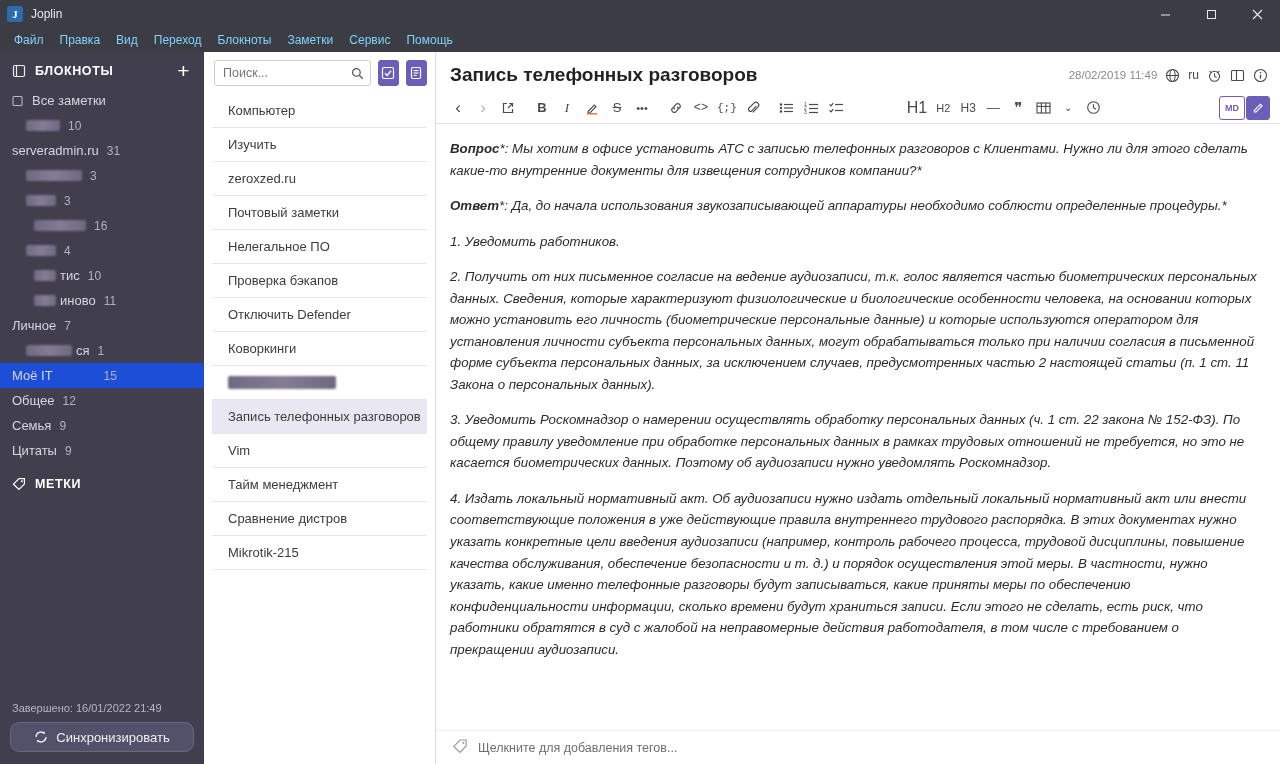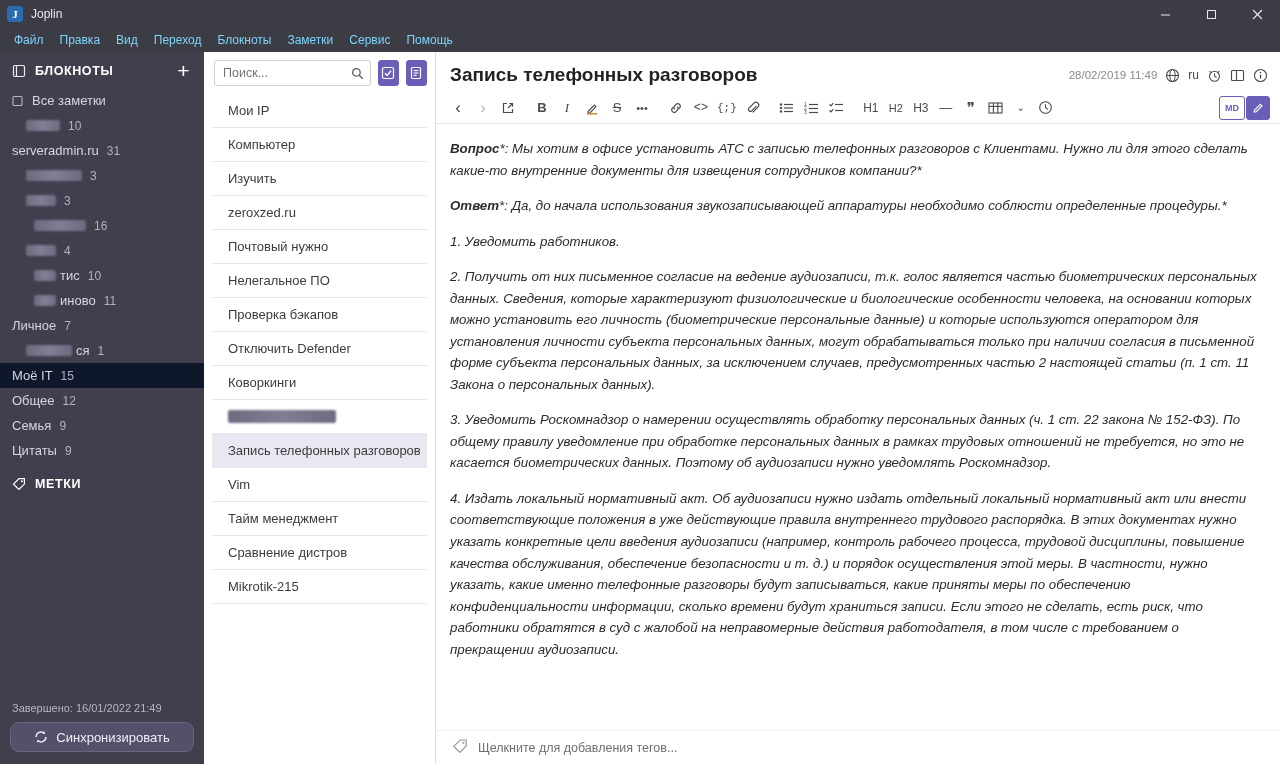--- a/index.html
+++ b/index.html
@@ -76,21 +76,21 @@
   .sb-header .plus {
     margin-left: auto; font-size: 21px; line-height: 14px;
     color: #ffffff; font-weight: 300; padding-right: 4px;
   }
   .sb-row {
     display: flex; align-items: center;
     padding: 4px 8px 4px 12px;
     height: 25px;
     white-space: nowrap;
   }
-  .sb-row.selected { background: #0f172a; }
+  .sb-row.selected { background: #1d4ed8; gap: 43px; }
   .sb-row .label { overflow: hidden; text-overflow: ellipsis; }
   .sb-row .count { margin-left: 8px; color: #b4b0c3; font-size: 12px; }
   .sb-row .allnotes-ic { margin-right: 8px; opacity: .85; display: flex; }
   .blurred {
     display: inline-block;
     height: 11px;
     background: linear-gradient(90deg,#6f6a80,#837d95,#6f6a80);
     border-radius: 2px;
     filter: blur(1.2px);
     vertical-align: middle;
@@ -414,33 +414,30 @@
           <svg width="14" height="14" viewBox="0 0 14 14">
               <rect x="2.5" y="1.5" width="9" height="11" rx="1.2" fill="none" stroke="#ffffff" stroke-width="1.2"></rect>
               <line x1="4.6" y1="4.6" x2="9.4" y2="4.6" stroke="#ffffff" stroke-width="1.1"></line>
               <line x1="4.6" y1="7" x2="9.4" y2="7" stroke="#ffffff" stroke-width="1.1"></line>
               <line x1="4.6" y1="9.4" x2="7.6" y2="9.4" stroke="#ffffff" stroke-width="1.1"></line>
             </svg>
         </div>
       </div>
       <div class="nl-scroll" id="note-items">
           <div class="note-item">
-            <span>Мои IP</span>
-          </div>
-          <div class="note-item">
             <span>Компьютер</span>
           </div>
           <div class="note-item">
             <span>Изучить</span>
           </div>
           <div class="note-item">
             <span>zeroxzed.ru</span>
           </div>
           <div class="note-item">
-            <span>Почтовый нужно</span>
+            <span>Почтовый заметки</span>
           </div>
           <div class="note-item">
             <span>Нелегальное ПО</span>
           </div>
           <div class="note-item">
             <span>Проверка бэкапов</span>
           </div>
           <div class="note-item">
             <span>Отключить Defender</span>
           </div>
@@ -563,21 +560,21 @@
         </div>
         <div class="tb">
           <svg width="15" height="14" viewBox="0 0 15 14">
               <path d="M0.5 3.4 L2 4.9 L4.2 2.2" fill="none" stroke="#4a4a4a" stroke-width="1.2"></path>
               <path d="M0.5 9.4 L2 10.9 L4.2 8.2" fill="none" stroke="#4a4a4a" stroke-width="1.2"></path>
               <line x1="6" y1="3.5" x2="14" y2="3.5" stroke="#4a4a4a" stroke-width="1.2"></line>
               <line x1="6" y1="9.5" x2="14" y2="9.5" stroke="#4a4a4a" stroke-width="1.2"></line>
             </svg>
         </div>
         <div class="tb sep"></div>
-        <div class="tb" style="font-size:12px;">H1</div>
+        <div class="tb" style="font-size:16px;margin-left:45px;">H1</div>
         <div class="tb" style="font-size:11px;">H2</div>
         <div class="tb" style="font-size:12px;">H3</div>
         <div class="tb">—</div>
         <div class="tb" style="font-size:15px;">❞</div>
         <div class="tb">
           <svg width="15" height="14" viewBox="0 0 15 14">
               <rect x="1" y="2" width="13" height="10" fill="none" stroke="#4a4a4a" stroke-width="1.1"></rect>
               <line x1="1" y1="5.4" x2="14" y2="5.4" stroke="#4a4a4a" stroke-width="1.1"></line>
               <line x1="5.4" y1="2" x2="5.4" y2="12" stroke="#4a4a4a" stroke-width="1.1"></line>
               <line x1="9.8" y1="2" x2="9.8" y2="12" stroke="#4a4a4a" stroke-width="1.1"></line>

